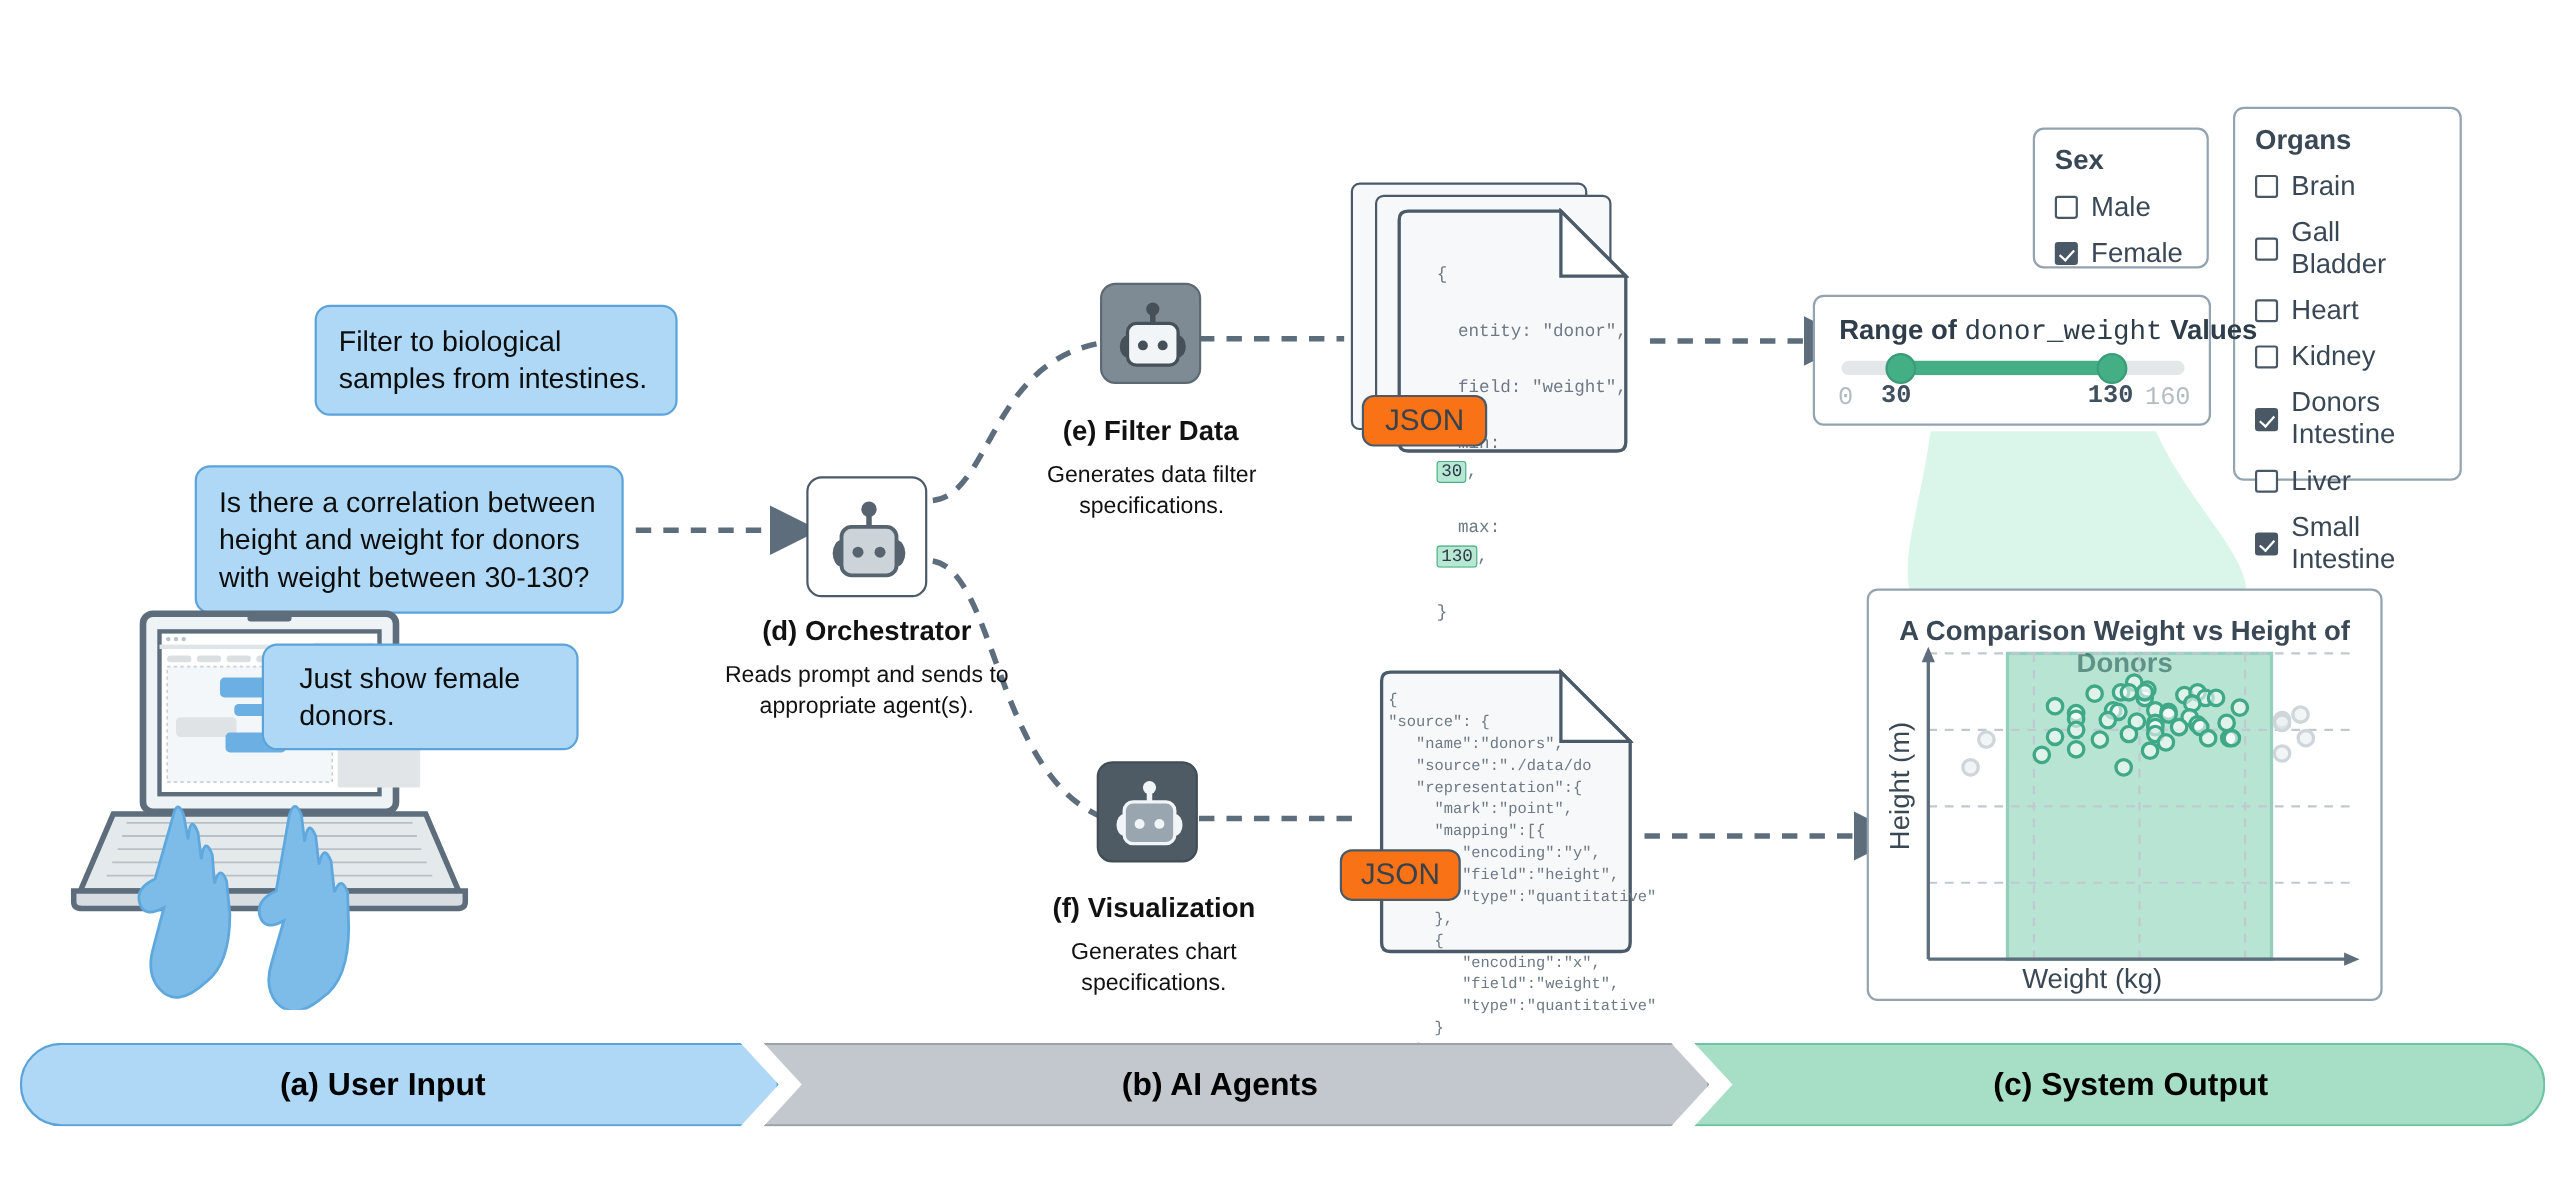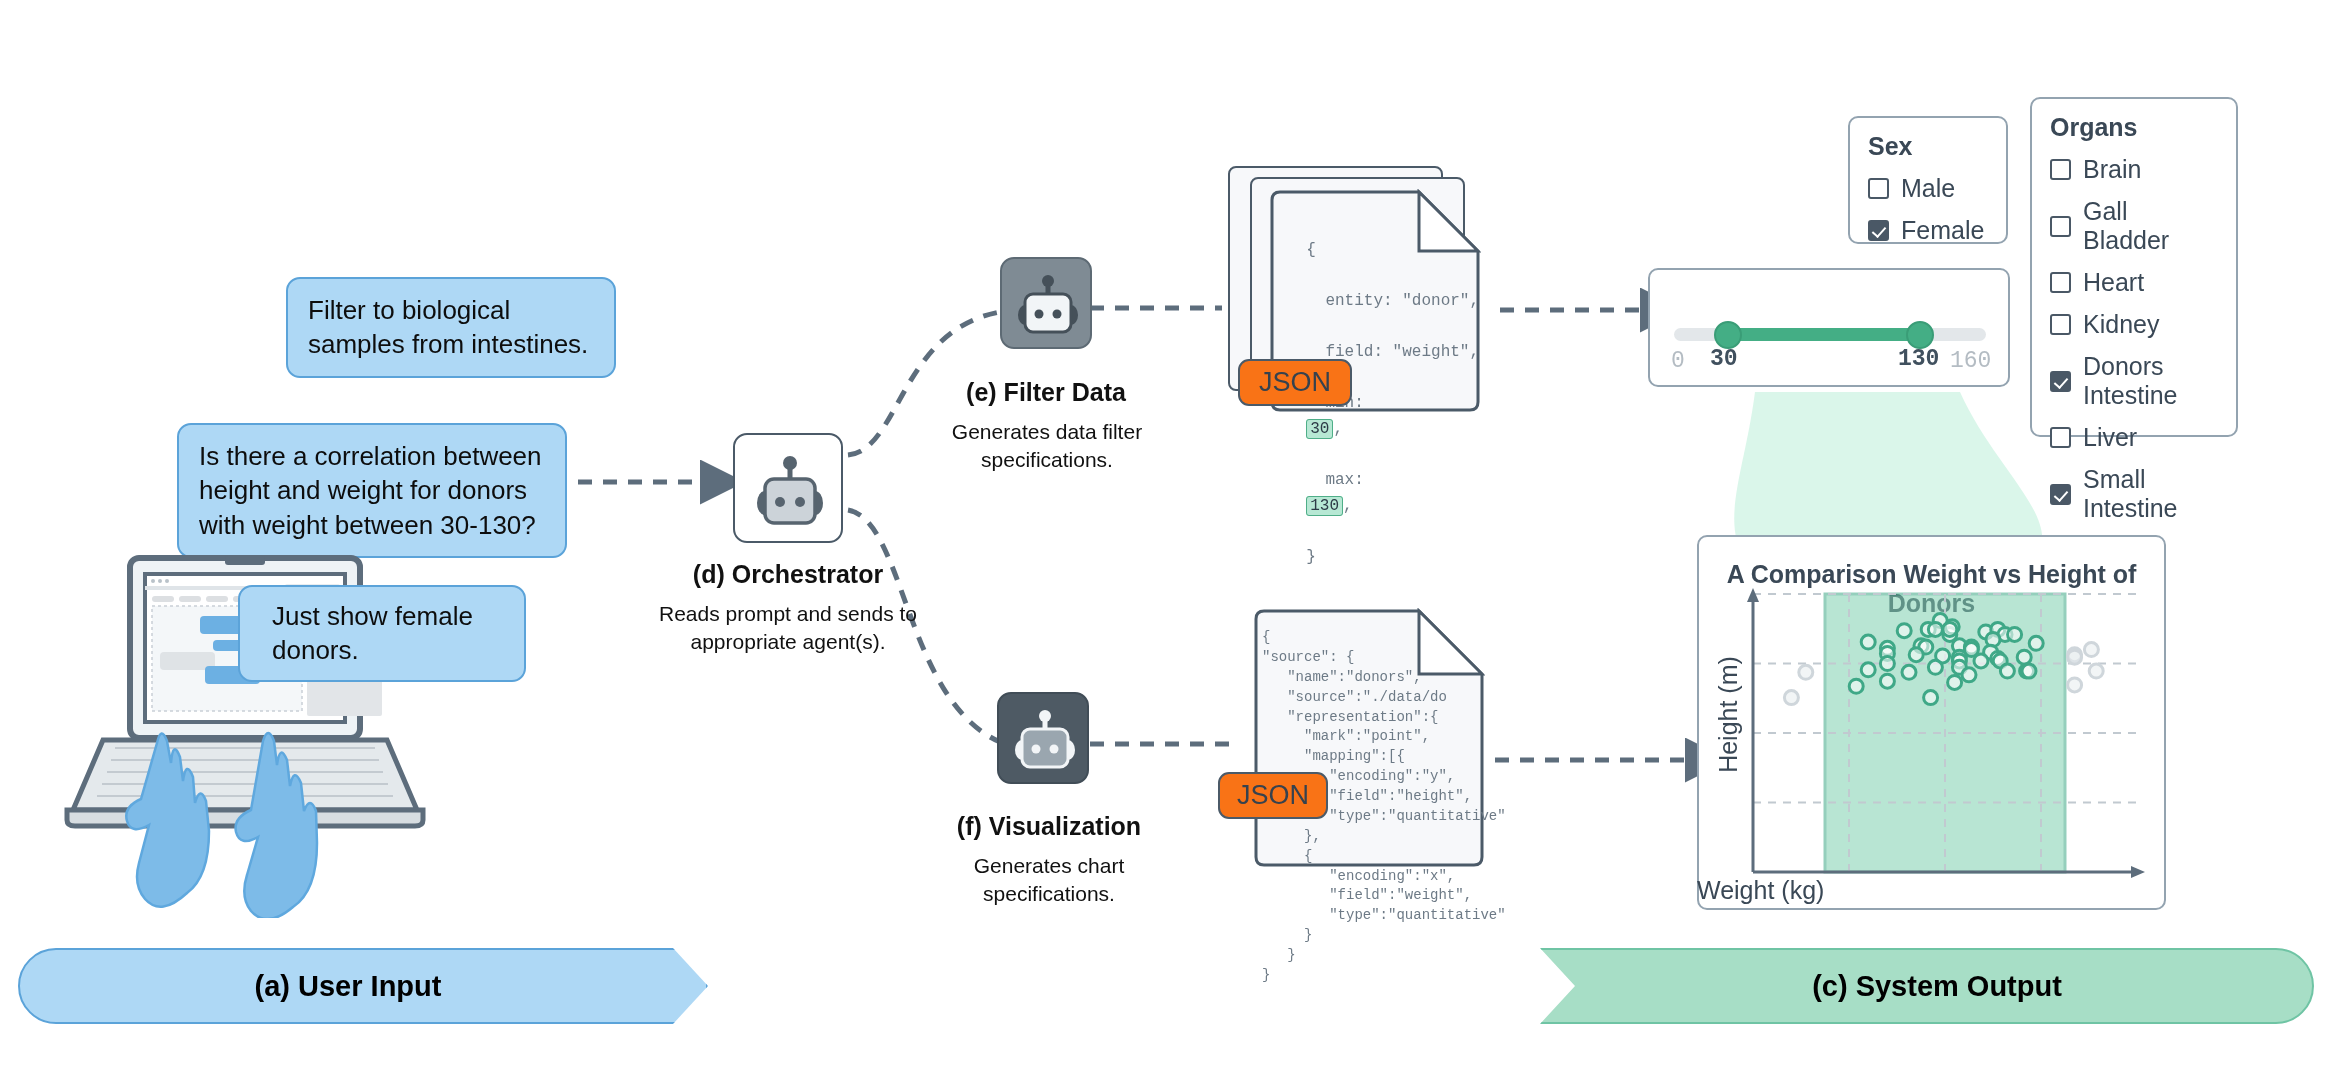--- a/index.html
+++ b/index.html
@@ -318,20 +318,25 @@
     <span class="cbox"></span>
     <span>Liver</span>
   </div>
   <div class="cbrow">
     <span class="cbox on"></span>
     <span>Small Intestine</span>
   </div>
 </div>
 
 <div class="panel" style="left:1648px;top:268px;width:362px;height:119px;">
+  <div class="abs" style="left:22px;top:16px;font-size:25px;white-space:nowrap;">
+    <b>Range of</b>
+    <span style="font-family:&quot;Liberation Mono&quot;,monospace;">donor_weight</span>
+    <b>Values</b>
+  </div>
   <div class="track" style="left:24px;top:58px;width:312px;"></div>
   <div class="trackfill" style="left:78px;top:58px;width:192px;"></div>
   <div class="knob" style="left:64px;top:51px;"></div>
   <div class="knob" style="left:256px;top:51px;"></div>
   <div class="tick" style="left:21px;top:78px;color:#b4bcc3;">0</div>
   <div class="tick" style="left:60px;top:76px;color:#40505e;font-weight:bold;">30</div>
   <div class="tick" style="left:248px;top:76px;color:#40505e;font-weight:bold;">130</div>
   <div class="tick" style="left:300px;top:78px;color:#b4bcc3;">160</div>
 </div>
 
@@ -408,26 +413,30 @@
       <circle cx="399.20000000000005" cy="89.08181818181819" r="7" fill="#e7ecef" fill-opacity="0.55" stroke="#cfd6db" stroke-width="3"></circle>
       <circle cx="377.6" cy="102.9818181818182" r="7" fill="#e7ecef" fill-opacity="0.55" stroke="#cfd6db" stroke-width="3"></circle>
     </g>
   <path d="M56,290 L56,12" stroke="#5d6d7c" stroke-width="3" fill="none"></path>
   <path d="M50,20 L56,6 L62,20 Z" fill="#5d6d7c"></path>
   <path d="M56,290 L440,290" stroke="#5d6d7c" stroke-width="3" fill="none"></path>
   <path d="M434,284 L448,290 L434,296 Z" fill="#5d6d7c"></path>
 </svg>
 
 <div class="lbl" style="left:1648px;top:700px;transform:rotate(-90deg);transform-origin:center;width:160px;text-align:center;">Height (m)</div>
-<div class="lbl" style="left:1697px;top:876px;width:410px;">Weight (kg)</div>
+<div class="lbl" style="left:1697px;top:876px;width:410px;text-align:center;">Weight (kg)</div>
 
 <div class="banner">
   <div class="chev" style="left:0;width:690px;background:#aed8f5;border:2px solid #5ba3d9;
               border-radius:38px 0 0 38px;
               clip-path:polygon(0 0, 655px 0, 690px 50%, 655px 100%, 0 100%);">
     <span style="margin-right:30px;">(a) User Input</span>
   </div>
+  <div class="chev" style="left:676px;width:860px;background:#c2c8cd;border:2px solid #9aa3aa;
+              clip-path:polygon(0 0, 825px 0, 860px 50%, 825px 100%, 0 100%, 35px 50%);">
+    <span style="margin-right:30px;">(b) AI Agents</span>
+  </div>
   <div class="chev" style="left:1522px;width:774px;background:#a7dec6;border:2px solid #6fc4a4;
               border-radius:0 38px 38px 0;
               clip-path:polygon(0 0, 774px 0, 774px 100%, 0 100%, 35px 50%);">
     <span style="margin-left:20px;">(c) System Output</span>
   </div>
 </div>
 
 </body></html>

